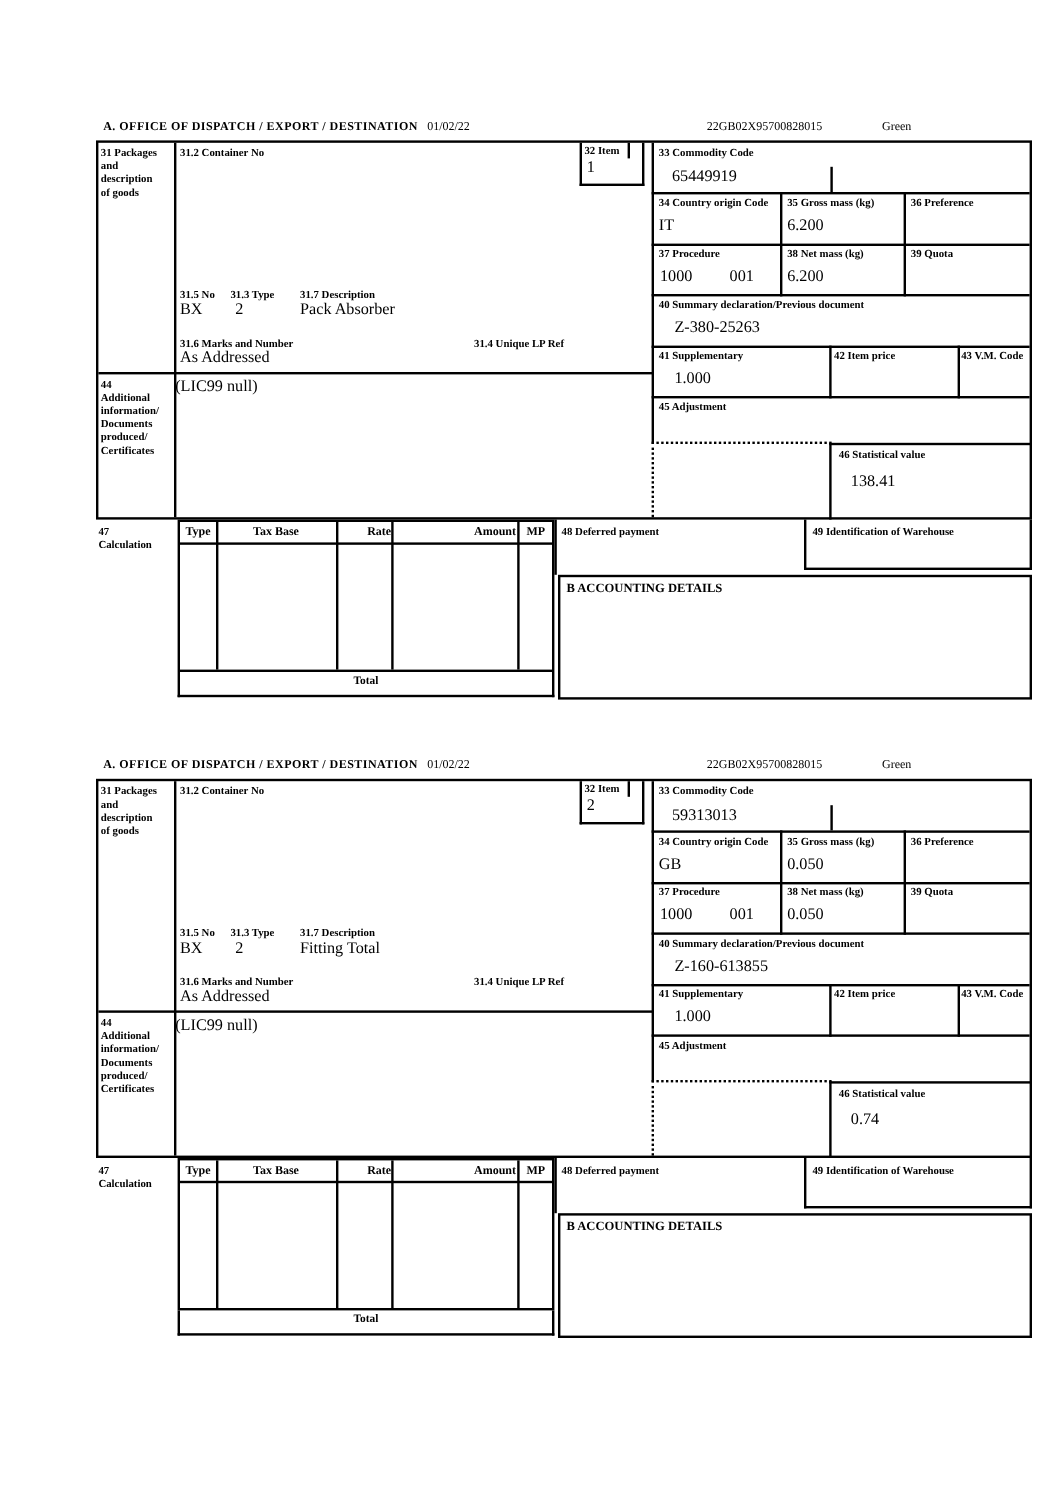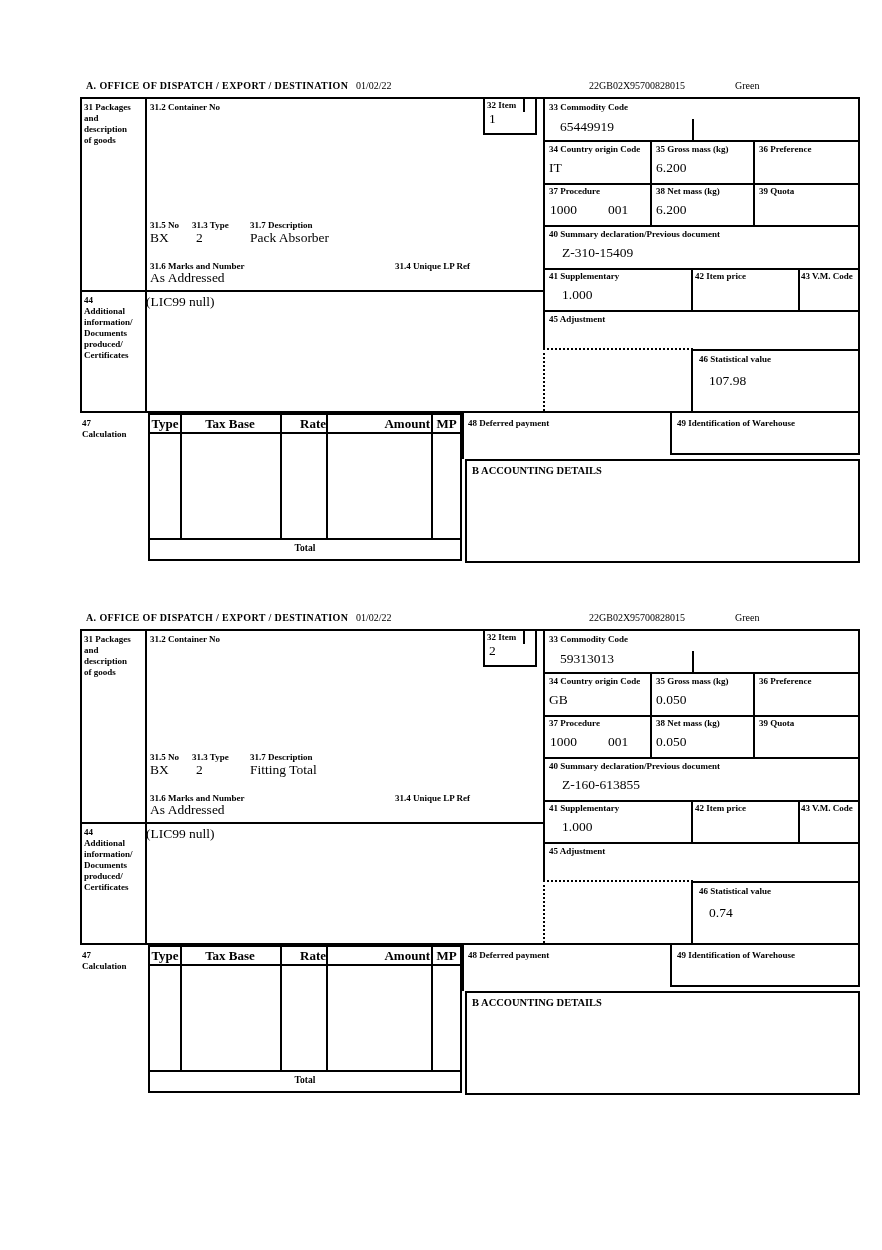--- a/index.html
+++ b/index.html
@@ -1,33 +1,33 @@
 <!DOCTYPE html>
 <html><head>
 <meta charset="utf-8">
 <style>
   html,body{margin:0;padding:0;}
   body{width:882px;height:1250px;background:#ffffff;position:relative;overflow:hidden;
        font-family:"Liberation Serif",serif;color:#000;}
-  .block{position:absolute;left:80px;width:780px;height:488px;}
+  .block{position:absolute;left:80px;width:780px;height:488px;margin-top:20px;}
   .main{position:absolute;left:0;top:19px;width:780px;height:316px;border:2px solid #000;box-sizing:border-box;}
   .lbl{position:absolute;font-weight:bold;font-size:9px;line-height:11px;white-space:nowrap;}
   .pre{white-space:pre-line;}
   .val{position:absolute;font-size:13.5px;line-height:15px;white-space:nowrap;}
   .val14{position:absolute;font-size:10px;line-height:16px;white-space:nowrap;}
   .office{position:absolute;font-weight:bold;font-size:10px;letter-spacing:0.4px;white-space:nowrap;}
   .hline,.vline,.tick{position:absolute;background:#000;}
   .itembox{position:absolute;left:401px;top:0;width:54px;height:36px;
            border-left:2px solid #000;border-right:2px solid #000;border-bottom:2px solid #000;box-sizing:border-box;}
   .dashedbox{position:absolute;left:461px;top:249px;width:148px;height:61px;
              border-top:2px dotted #000;border-left:2px dotted #000;}
   .box46{position:absolute;left:609px;top:250px;width:167px;height:62px;
          border-top:2px solid #000;border-left:2px solid #000;}
   .calc{position:absolute;left:68px;top:335px;width:314px;height:127px;border:2px solid #000;box-sizing:border-box;}
-  .ch{position:absolute;top:3px;font-weight:bold;font-size:13px;line-height:11px;}
+  .ch{position:absolute;top:3px;font-weight:bold;font-size:10px;line-height:11px;}
   .totalrow{position:absolute;left:68px;top:462px;width:314px;height:21px;box-sizing:border-box;
             border-left:2px solid #000;border-right:2px solid #000;border-bottom:2px solid #000;
             text-align:center;font-weight:bold;font-size:9.5px;line-height:17px;}
   .box48{position:absolute;left:382px;top:335px;width:208px;height:46px;border-left:2px solid #000;}
   .box49{position:absolute;left:590px;top:335px;width:190px;height:42px;box-sizing:border-box;
          border-left:2px solid #000;border-right:2px solid #000;border-bottom:2px solid #000;}
   .boxB{position:absolute;left:385px;top:381px;width:395px;height:104px;border:2px solid #000;box-sizing:border-box;}
   .acclbl{position:absolute;left:5px;top:4px;font-weight:bold;font-size:10.5px;white-space:nowrap;}
 </style>
 </head>
@@ -93,34 +93,34 @@
     <div class="val" style="left:574px;top:61px">6.200</div>
 
     <div class="lbl" style="left:467px;top:87px">37 Procedure</div>
     <div class="lbl" style="left:574px;top:87px">38 Net mass (kg)</div>
     <div class="lbl" style="left:677px;top:87px">39 Quota</div>
     <div class="val" style="left:468px;top:103px">1000</div>
     <div class="val" style="left:526px;top:103px">001</div>
     <div class="val" style="left:574px;top:103px">6.200</div>
 
     <div class="lbl" style="left:467px;top:130px">40 Summary declaration/Previous document</div>
-    <div class="val" style="left:480px;top:146px">Z-310-15409</div>
+    <div class="val" style="left:480px;top:146px">Z-380-25263</div>
 
     <div class="vline" style="left:609px;top:169px;width:2px;height:44px"></div>
     <div class="vline" style="left:716px;top:169px;width:2px;height:44px"></div>
     <div class="lbl" style="left:467px;top:172px">41 Supplementary</div>
     <div class="lbl" style="left:613px;top:172px">42 Item price</div>
     <div class="lbl" style="left:719px;top:172px">43 V.M. Code</div>
     <div class="val" style="left:480px;top:188px">1.000</div>
 
     <div class="lbl" style="left:467px;top:215px">45 Adjustment</div>
     <div class="dashedbox"></div>
     <div class="box46">
       <div class="lbl" style="left:6px;top:3px">46 Statistical value</div>
-      <div class="val" style="left:16px;top:22px">107.98</div>
+      <div class="val" style="left:16px;top:22px">138.41</div>
     </div>
   </div>
 
   <div class="lbl pre" style="left:2px;top:340px">47
 Calculation</div>
   <div class="calc">
     <div class="ch" style="left:0;width:30px;text-align:center">Type</div>
     <div class="ch" style="left:30px;width:100px;text-align:center">Tax Base</div>
     <div class="ch" style="left:132px;width:44px;text-align:right">Rate</div>
     <div class="ch" style="left:180px;width:100px;text-align:right">Amount</div>

